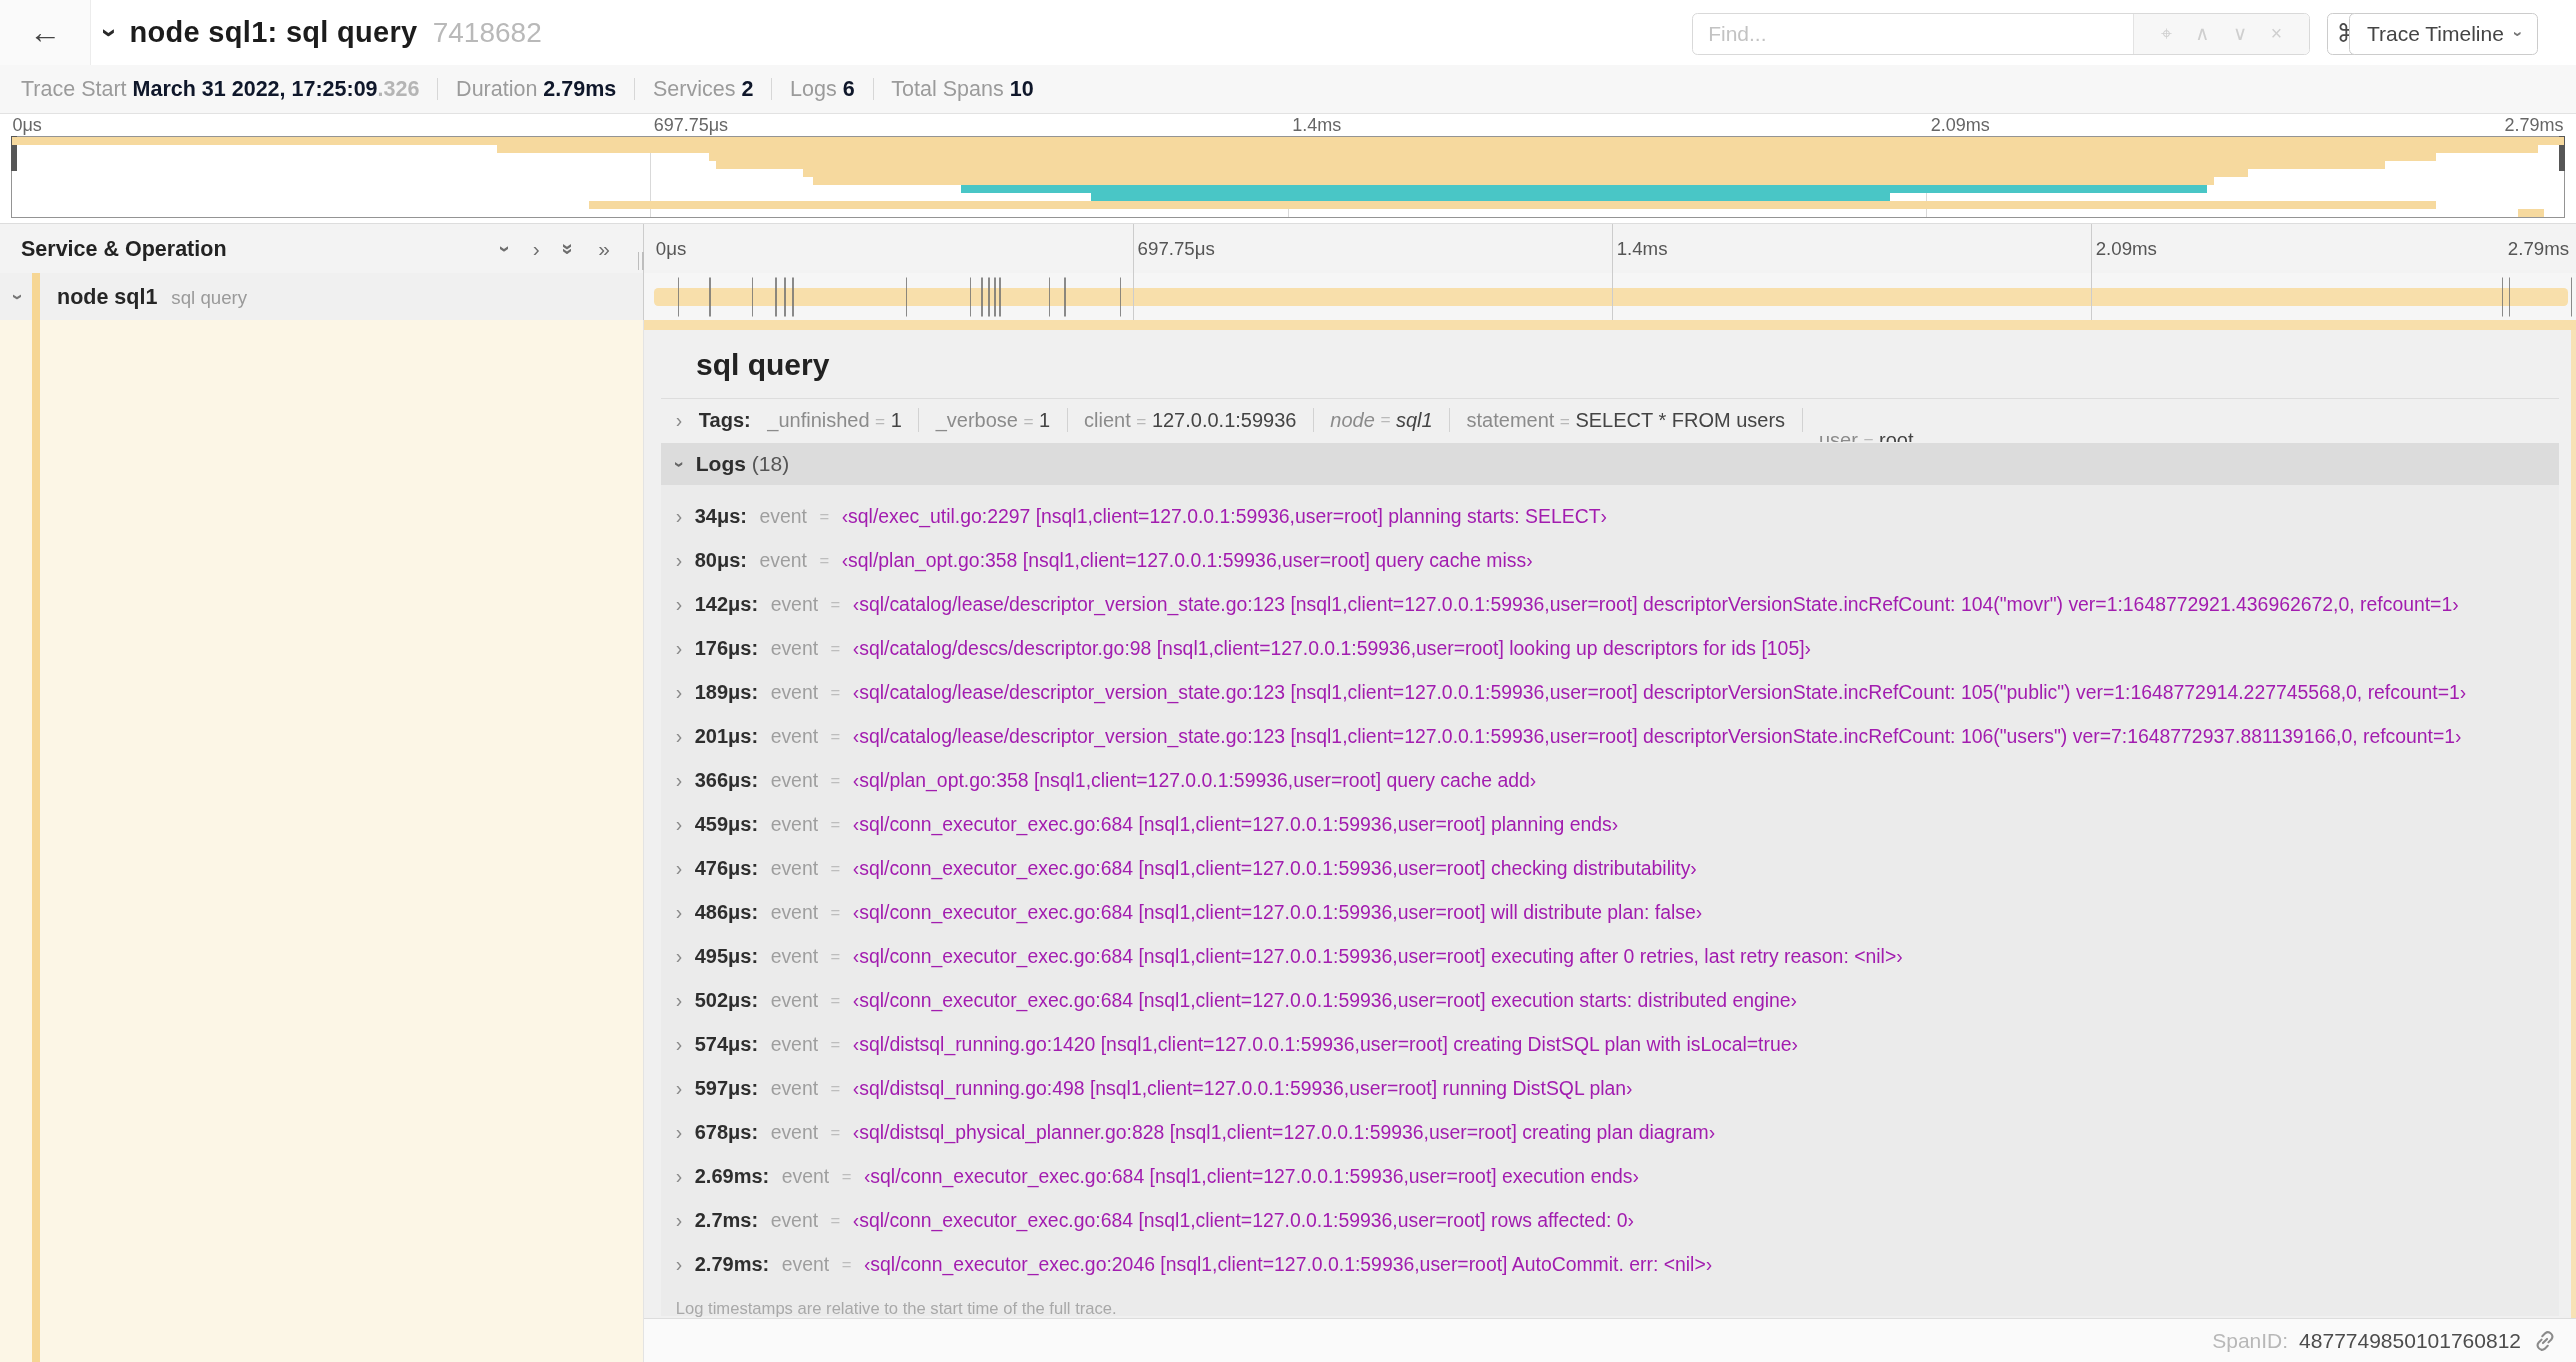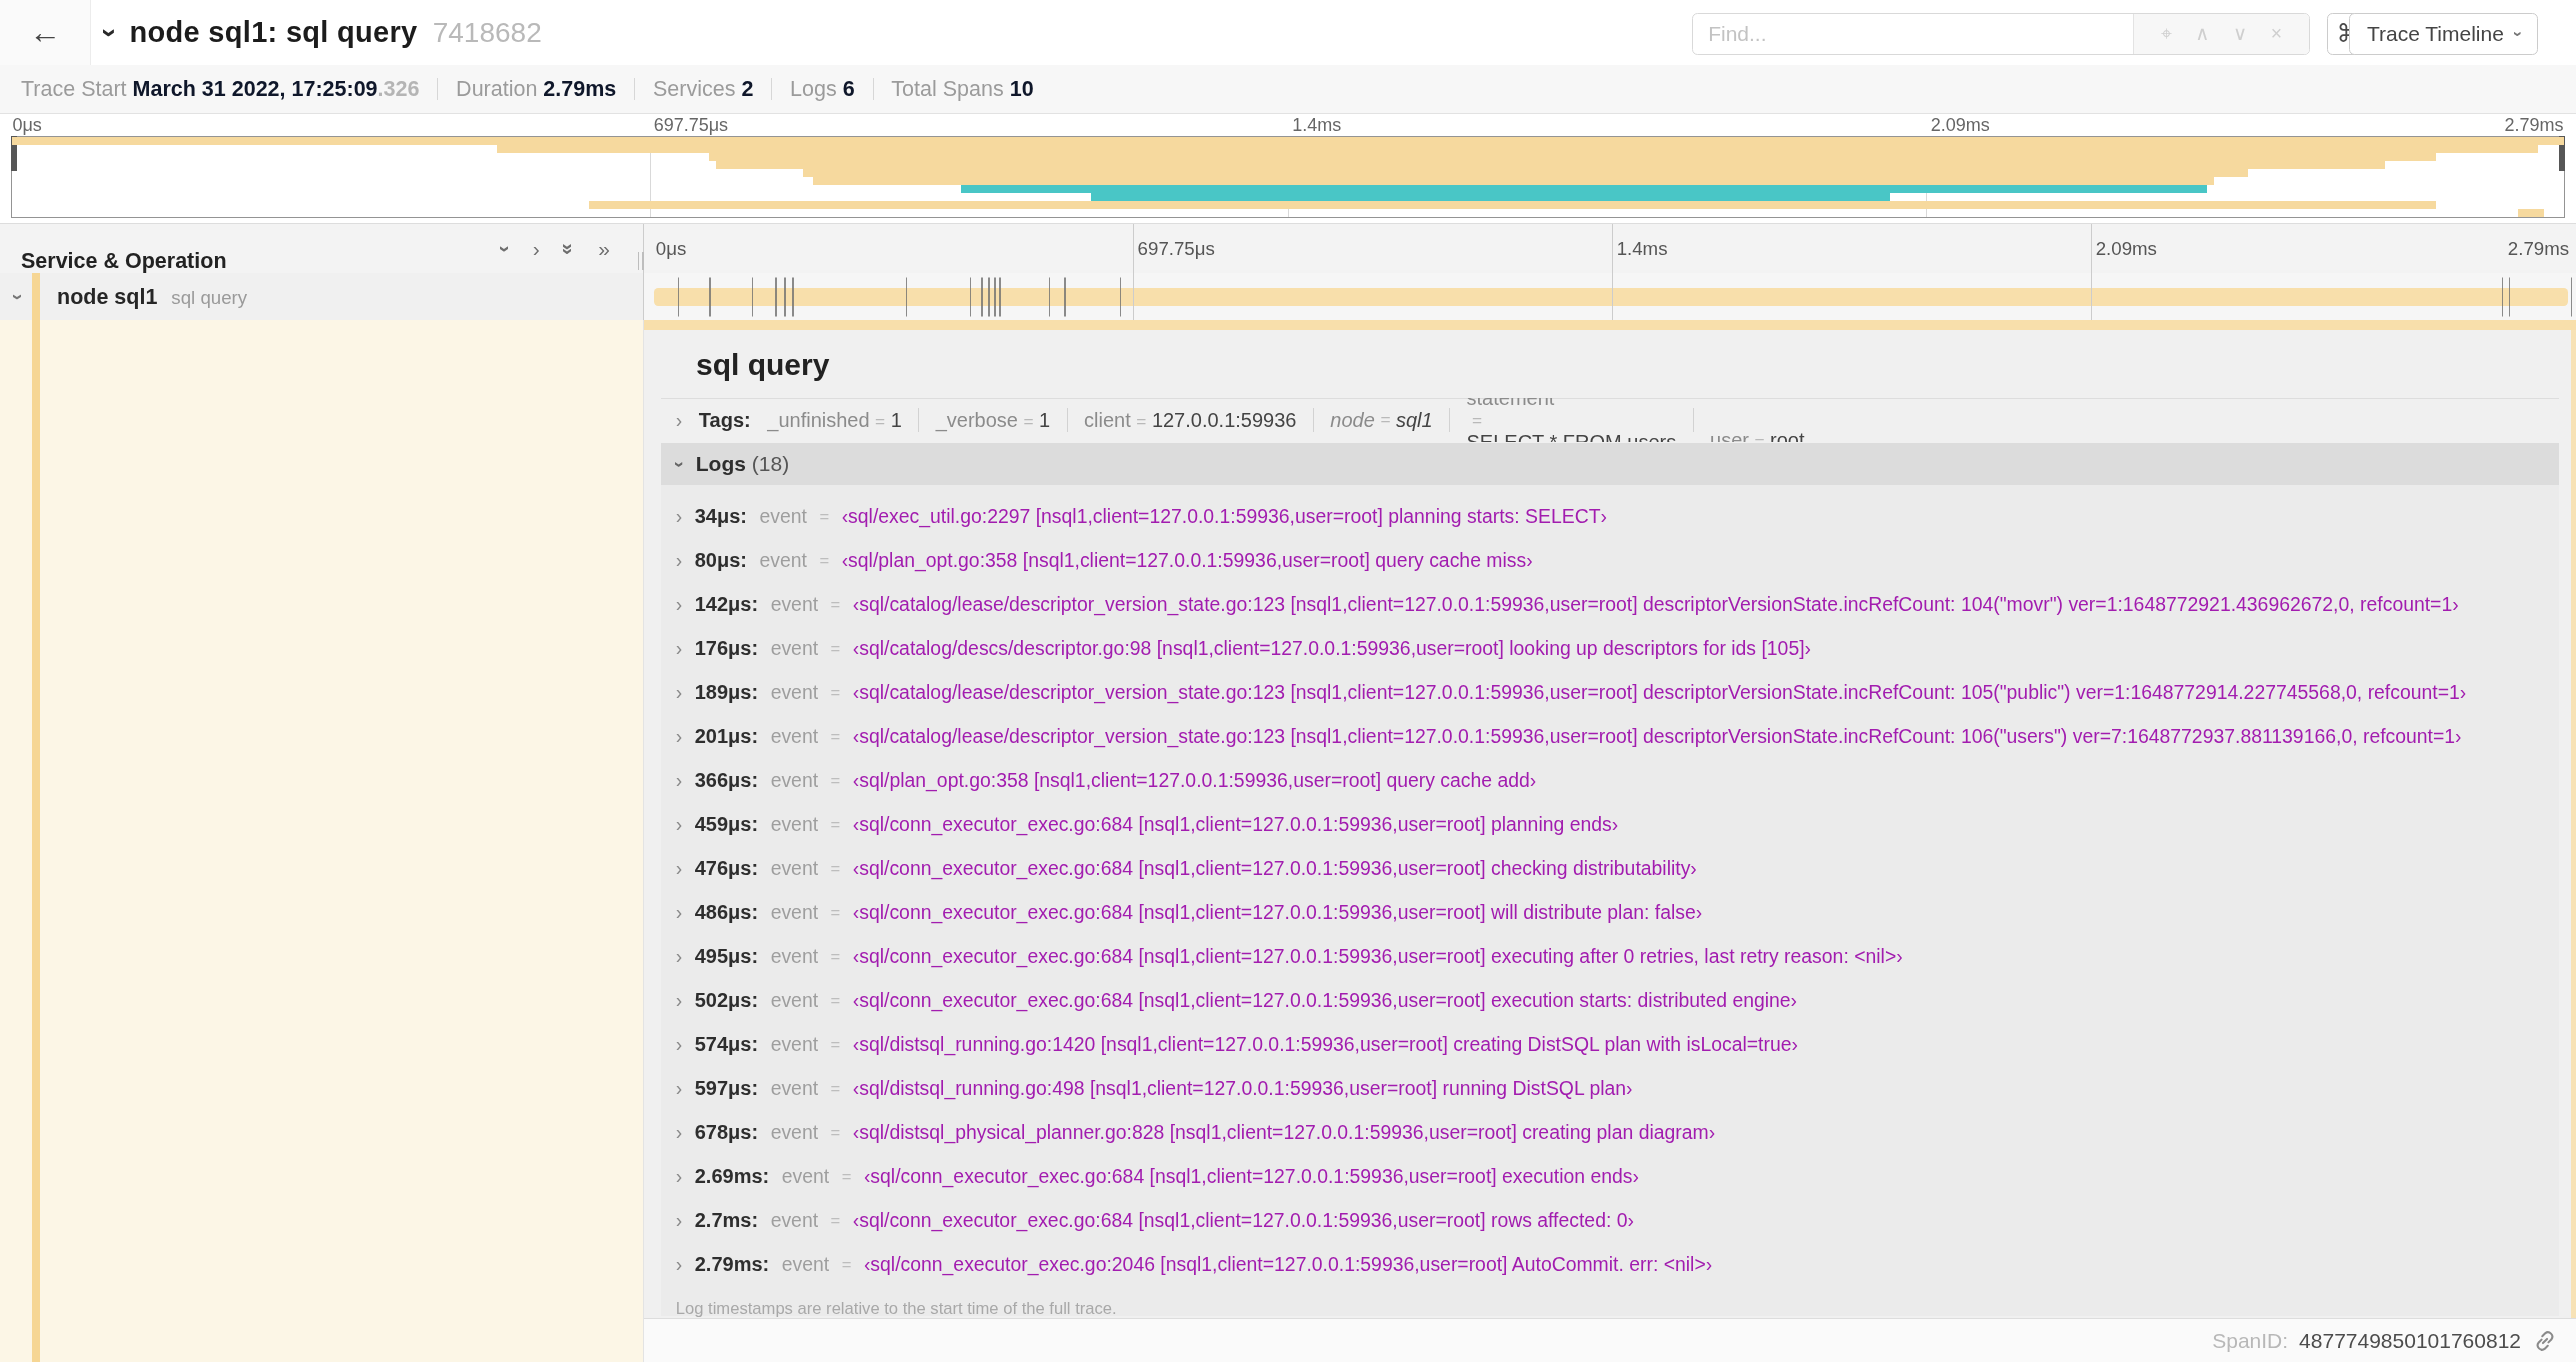--- a/index.html
+++ b/index.html
@@ -37,21 +37,21 @@
   .mm-labels{position:absolute;left:11px;right:11px;top:115px;height:19.4px;font-size:18px;color:#666;}
   .tick-label{position:absolute;top:0;white-space:nowrap;}
   .mm-canvas{position:absolute;left:11px;right:11px;top:136px;height:80px;border:1.4px solid #949494;background:#fff;cursor:crosshair;}
   .vline{position:absolute;top:0;bottom:0;width:0.7px;background:#d9d9d9;}
   .mm-bar{position:absolute;height:10.5%;}
   .mm-bar.tan{background:var(--tan);} .mm-bar.teal{background:var(--teal);}
   .mm-handle{position:absolute;top:-1.4px;width:6.2px;height:35px;background:#565656;cursor:ew-resize;}
   .mm-handle.l{left:-1.4px;} .mm-handle.r{right:-1.4px;}
   
   .grid-head{position:absolute;left:0;top:223px;right:0;height:50px;background:#f3f3f3;border-top:0.7px solid #ddd;border-bottom:0.7px solid #c9c9c9;}
-  .gh-left{position:absolute;left:0;top:0;width:644px;height:100%;border-right:0.7px solid #ccc;display:flex;align-items:flex-end;padding-left:21px;box-sizing:border-box;}
+  .gh-left{position:absolute;left:0;top:0;width:644px;height:100%;border-right:0.7px solid #ccc;display:flex;align-items:center;padding-left:21px;box-sizing:border-box;}
   .gh-title{font-size:21.5px;font-weight:bold;color:#222;}
   .gh-icons{position:absolute;right:33px;top:0;height:100%;display:flex;align-items:center;gap:23.5px;color:#6e6e6e;font-size:21px;}
   .gh-icons span{cursor:pointer;}
   .gh-grip{position:absolute;left:638px;top:28px;height:18px;width:8.3px;display:flex;gap:2.8px;cursor:col-resize;}
   .gh-grip i{display:block;width:1.4px;height:100%;background:#bdbdbd;}
   .gh-right{position:absolute;left:644px;right:0;top:0;height:100%;}
   .tl-inner{position:absolute;left:10.4px;right:5.5px;top:0;bottom:0;}
   .gh-right .tick-label{font-size:18.7px;color:#555;top:50%;transform:translateY(-50%);}
   .gh-right .vline,.sr-right .vline{background:#ccc;}
   
@@ -265,21 +265,21 @@
             <span class="tag-eq">=</span>
             <span class="tag-v">127.0.0.1:59936</span>
           </div>
           <div class="tag-sep"></div>
           <div style="display: flex; align-items: flex-start; font-style: italic;">
             <span class="tag-k">node</span>
             <span class="tag-eq">=</span>
             <span class="tag-v">sql1</span>
           </div>
           <div class="tag-sep"></div>
-          <div style="display: flex; align-items: baseline; flex-direction: column;">
+          <div style="display: flex; align-items: baseline;">
             <span class="tag-k">statement</span>
             <span class="tag-eq">=</span>
             <span class="tag-v">SELECT * FROM users</span>
           </div>
           <div class="tag-sep"></div>
           <div style="display: flex; align-items: baseline; margin-top: 40px;">
             <span class="tag-k">user</span>
             <span class="tag-eq">=</span>
             <span class="tag-v">root</span>
           </div>

